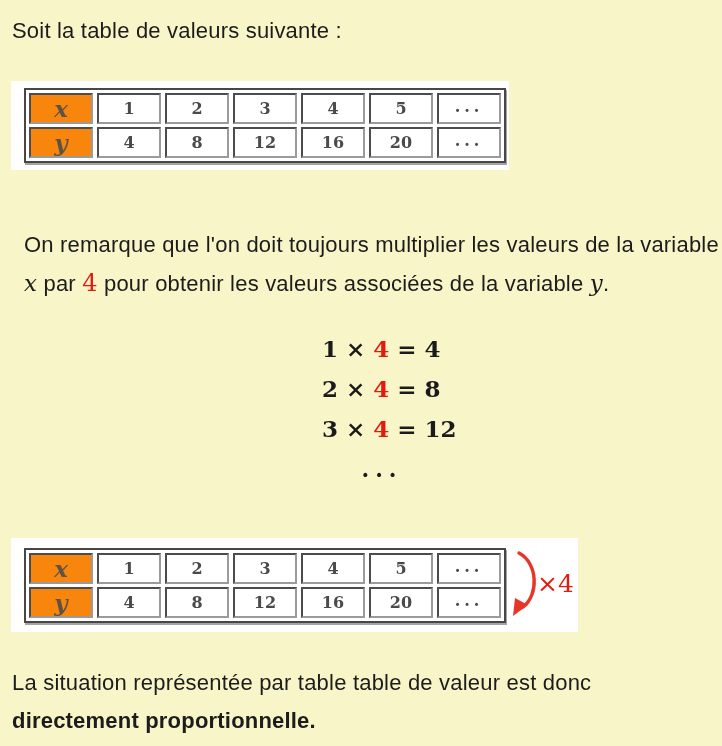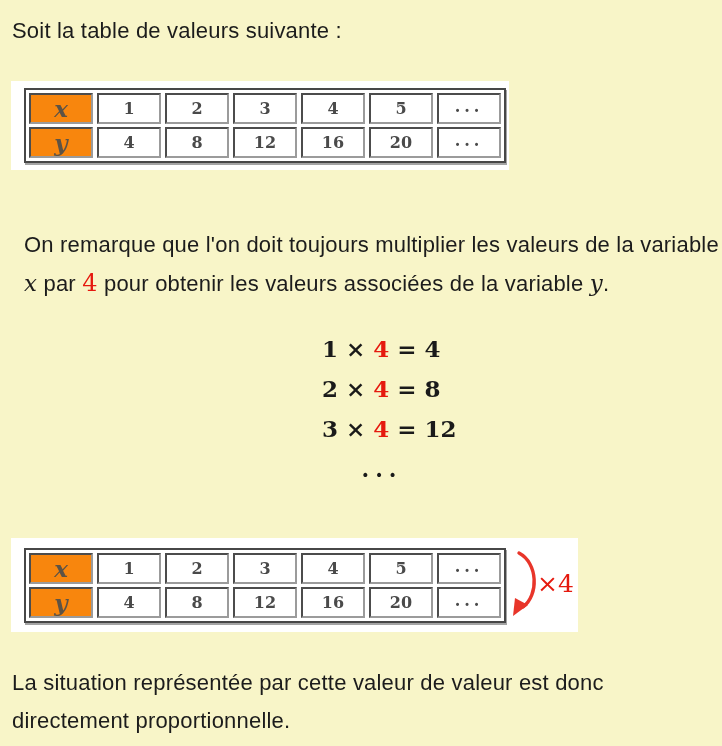--- a/index.html
+++ b/index.html
@@ -11,21 +11,21 @@
     overflow:hidden;
   }
   .page{position:relative;width:722px;height:746px;}
 
   .textline{position:absolute;font-size:22px;line-height:38px;letter-spacing:.2px;}
   .para{position:absolute;width:702px;font-size:22px;line-height:38px;letter-spacing:.2px;}
 
   
   .mvar{font-family:"DejaVu Serif","Liberation Serif",serif;font-style:italic;font-size:23px;}
   .mred{font-family:"DejaVu Serif","Liberation Serif",serif;font-size:24px;color:#E5190E;}
-  .bold{font-weight:normal;}
+  .bold{font-weight:bold;}
 
   
   .panel{position:absolute;background:#ffffff;display:flex;align-items:center;}
   .panel1{left:11px;top:81px;width:498px;height:89px;padding:0;}
   .panel2{left:11px;top:538px;width:567px;height:94px;}
 
   .vtable{
     margin-left:13px;
     border:2px solid #474747;
     box-shadow:1px 2px 0 rgba(90,90,90,.55);
@@ -164,16 +164,16 @@
     <div class="arrow-wrap">
       <svg width="34" height="72" viewBox="0 0 34 72">
         <path d="M9 4 C 28 14, 29 46, 13 58" fill="none" stroke="#E8352A" stroke-width="3.4" stroke-linecap="round"></path>
         <polygon points="5,49 18,56 3,67" fill="#E8352A"></polygon>
       </svg>
       <span class="arrow-label">×4</span>
     </div>
   </div>
 
   <div class="para" style="left:12px;top:664px;">
-    <span>La situation représentée par cette valeur de valeur est donc </span><span class="bold">directement proportionnelle</span><span class="bold">.</span>
+    <span>La situation représentée par table table de valeur est donc </span><span class="bold">directement proportionnelle</span><span class="bold">.</span>
   </div>
 
 </div>
 
 </body></html>

